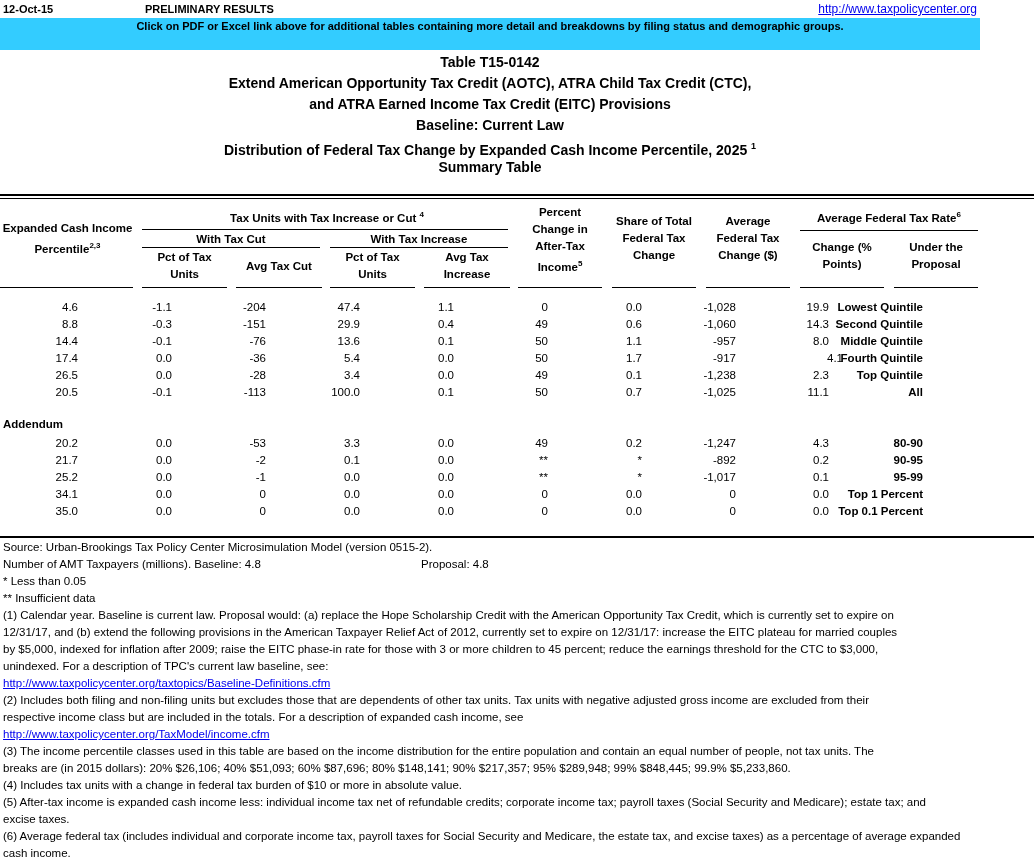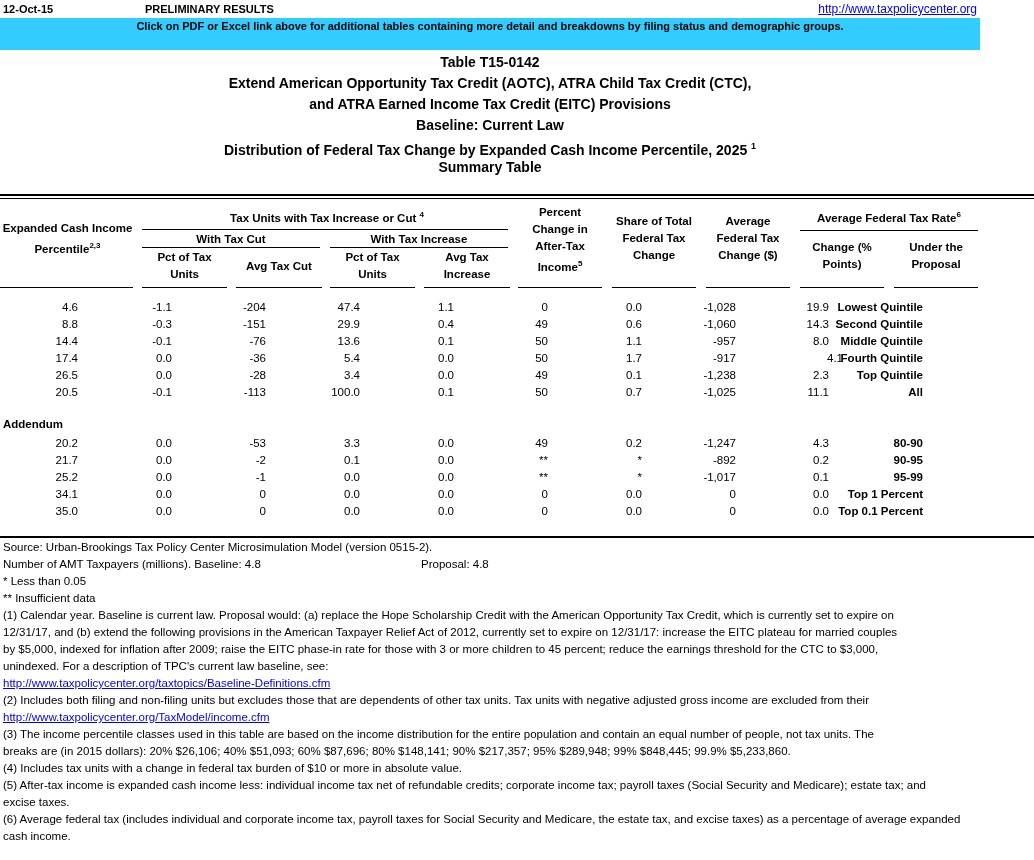--- a/index.html
+++ b/index.html
@@ -264,20 +264,21 @@
   <div>Source: Urban-Brookings Tax Policy Center Microsimulation Model (version 0515-2).</div>
   <div style="position:relative;"><span>Number of AMT Taxpayers (millions).  Baseline: 4.8</span><span style="position:absolute;left:418px;">Proposal: 4.8</span></div>
   <div>* Less than 0.05</div>
   <div>** Insufficient data</div>
   <div>(1) Calendar year. Baseline is current law. Proposal would: (a) replace the Hope Scholarship Credit with the American Opportunity Tax Credit, which is currently set to expire on</div>
   <div>12/31/17, and (b) extend the following provisions in the American Taxpayer Relief Act of 2012, currently set to expire on 12/31/17: increase the EITC plateau for married couples</div>
   <div>by $5,000, indexed for inflation after 2009;  raise the EITC phase-in rate for those with 3 or more children to 45 percent;  reduce the earnings threshold for the CTC to $3,000,</div>
   <div>unindexed. For a description of TPC's current law baseline, see:</div>
   <div><a>http://www.taxpolicycenter.org/taxtopics/Baseline-Definitions.cfm</a></div>
   <div>(2) Includes both filing and non-filing units but excludes those that are dependents of other tax units. Tax units with negative adjusted gross income are excluded from their</div>
+  <div>respective income class but are included in the totals. For a description of expanded cash income, see</div>
   <div><a>http://www.taxpolicycenter.org/TaxModel/income.cfm</a></div>
   <div>(3) The income percentile classes used in this table are based on the income distribution for the entire population and contain an equal number of people, not tax units. The</div>
   <div>breaks are (in 2015 dollars): 20% $26,106; 40% $51,093; 60% $87,696; 80% $148,141; 90% $217,357; 95% $289,948; 99% $848,445; 99.9% $5,233,860.</div>
   <div>(4) Includes tax units with a change in federal tax burden of $10 or more in absolute value.</div>
   <div>(5) After-tax income is expanded cash income less: individual income tax net of refundable credits; corporate income tax; payroll taxes (Social Security and Medicare); estate tax; and</div>
   <div>excise taxes.</div>
   <div>(6) Average federal tax (includes individual and corporate income tax, payroll taxes for Social Security and Medicare, the estate tax, and excise taxes) as a percentage of average expanded</div>
   <div>cash income.</div>
 </div>
 

